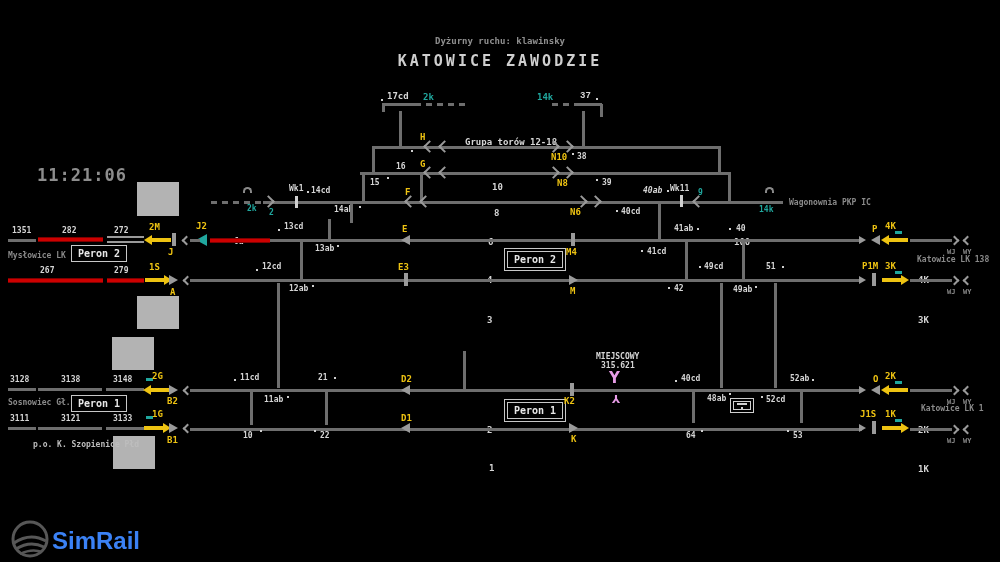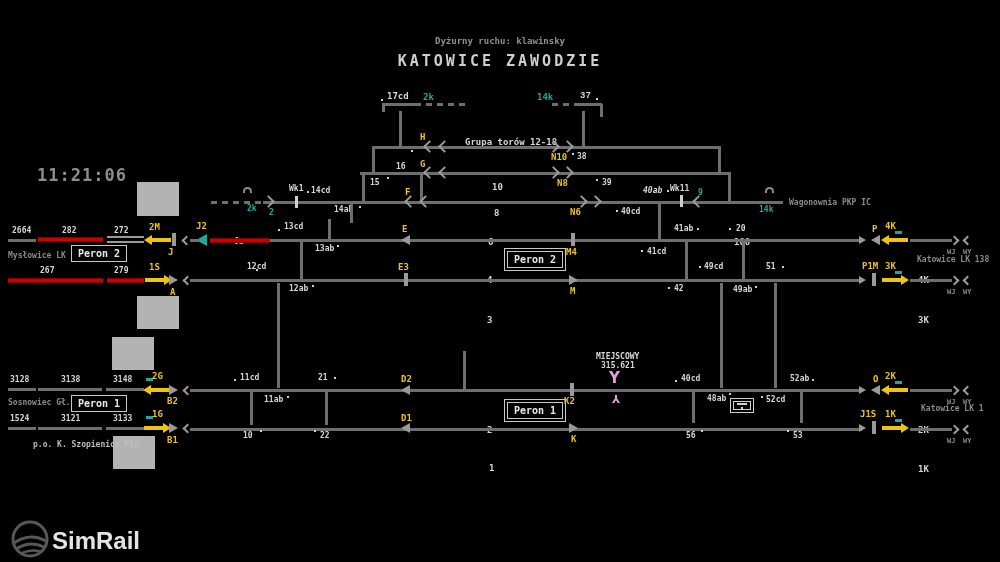--- a/index.html
+++ b/index.html
@@ -42,21 +42,21 @@
   .obox.dblb{outline:1px solid #c8c8c8;outline-offset:2px;margin:3px;}
   .xbox{position:absolute;width:22px;height:13px;border:1px solid #cfcfcf;}
   .xbox::before{content:"";position:absolute;inset:2px;border:1px solid #cfcfcf;}
   .xline{position:absolute;left:6px;top:4px;width:10px;height:2px;background:#cfcfcf;}
   .xdot{position:absolute;left:10px;top:8px;width:2px;height:2px;background:#cfcfcf;}
   .wye{position:absolute;color:#e79ce7;font:bold 15px "DejaVu Sans",sans-serif;line-height:15px;}
   .wye.dn{font-size:11px;line-height:11px;transform:scaleY(-1);}
   .hdr-duty{position:absolute;left:0;right:0;top:36px;text-align:center;font:bold 9px "DejaVu Sans Mono",monospace;color:#8f8f8f;}
   .hdr-station{position:absolute;left:0;right:0;top:52px;text-align:center;font:bold 15px "DejaVu Sans Mono",monospace;color:#cfcfcf;letter-spacing:3px;}
   .clock{position:absolute;left:37px;top:165px;font:bold 17px "DejaVu Sans Mono",monospace;color:#8d8d8d;letter-spacing:1px;}
-  .brandtxt{position:absolute;left:52px;top:527px;font:bold 24px "Liberation Sans",sans-serif;color:#e5e5e5;}
+  .brandtxt{position:absolute;left:52px;top:527px;font:bold 24px "Liberation Sans",sans-serif;color:#3b82f6;}
   .wjwy{position:absolute;font:bold 7px "DejaVu Sans Mono",monospace;color:#8a8a8a;}
 </style>
 </head>
 <body>
 
 <div class="panel">
 
   <div class="hdr-duty">Dyżurny ruchu: klawinsky</div>
   <div class="hdr-station">KATOWICE ZAWODZIE</div>
   <div class="clock">11:21:06</div>
@@ -154,21 +154,21 @@
   <div class="v" style="left:685px;top:242px;height:39px;"></div>
   <div class="v" style="left:742px;top:242px;height:39px;"></div>
   <div class="v" style="left:277px;top:283px;height:105px;"></div>
   <div class="v" style="left:463px;top:351px;height:39px;"></div>
   <div class="v" style="left:720px;top:283px;height:105px;"></div>
   <div class="v" style="left:774px;top:283px;height:105px;"></div>
 
   <div class="t" style="left:8px;top:239px;width:28px;"></div>
   <div class="red" style="left:38px;top:237px;width:65px;"></div>
   <div class="dbl" style="left:107px;top:236px;width:37px;"></div>
-  <div class="lb f8" style="left:12px;top:226px;">2664</div>
+  <div class="lb f8" style="left:12px;top:226px;">1351</div>
   <div class="lb f8" style="left:62px;top:226px;">282</div>
   <div class="lb f8" style="left:114px;top:226px;">272</div>
   <div class="lb f8 dim" style="left:8px;top:251px;">Mysłowice LK 138</div>
   <div class="obox" style="left:71px;top:245px;">Peron 2</div>
 
   <div class="lb sg" style="left:149px;top:222px;">2M</div>
   <div class="ya l" style="left:144px;top:235px;"></div>
   <div class="tick" style="left:172px;top:233px;"></div>
   <div class="lb sg" style="left:168px;top:247px;">J</div>
   <div class="chv l sm" style="left:183px;top:237px;"></div>
@@ -185,21 +185,21 @@
   <div class="lb sg" style="left:402px;top:224px;">E</div>
   <div class="tri l" style="left:401px;top:235px;"></div>
   <div class="lb onl" style="left:484px;top:235px;">4</div>
   <div class="tick" style="left:571px;top:233px;"></div>
   <div class="lb sg" style="left:566px;top:247px;">M4</div>
   <div class="dot" style="left:641px;top:250px;"></div>
   <div class="lb f8" style="left:647px;top:247px;">41cd</div>
   <div class="lb f8" style="left:674px;top:224px;">41ab</div>
   <div class="dot" style="left:697px;top:228px;"></div>
   <div class="dot" style="left:729px;top:228px;"></div>
-  <div class="lb f8" style="left:736px;top:224px;">20</div>
+  <div class="lb f8" style="left:736px;top:224px;">40</div>
 
   <div class="etr" style="left:859px;top:236px;"></div>
   <div class="tri l" style="left:871px;top:235px;"></div>
   <div class="lb sg" style="left:872px;top:224px;">P</div>
   <div class="lb sg" style="left:885px;top:221px;">4K</div>
   <div class="td" style="left:895px;top:231px;"></div>
   <div class="ya l" style="left:881px;top:235px;"></div>
   <div class="t" style="left:910px;top:239px;width:42px;"></div>
   <div class="lb onl" style="left:915px;top:235px;">4K</div>
   <div class="chv r sm" style="left:951px;top:237px;"></div>
@@ -214,21 +214,21 @@
   <div class="lb f8" style="left:114px;top:266px;">279</div>
 
   <div class="lb sg" style="left:149px;top:262px;">1S</div>
   <div class="ya r" style="left:144px;top:275px;"></div>
   <div class="tri r" style="left:169px;top:275px;"></div>
   <div class="lb sg" style="left:170px;top:287px;">A</div>
   <div class="chv l sm" style="left:184px;top:277px;"></div>
 
   <div class="t" style="left:190px;top:279px;width:672px;"></div>
   <div class="dot" style="left:256px;top:269px;"></div>
-  <div class="lb f8" style="left:247px;top:262px;">12cd</div>
+  <div class="lb f8" style="left:262px;top:262px;">12cd</div>
   <div class="lb f8" style="left:289px;top:284px;">12ab</div>
   <div class="dot" style="left:312px;top:285px;"></div>
   <div class="lb sg" style="left:398px;top:262px;">E3</div>
   <div class="tick" style="left:404px;top:273px;"></div>
   <div class="lb onl" style="left:484px;top:275px;">3</div>
   <div class="tri r" style="left:569px;top:275px;"></div>
   <div class="lb sg" style="left:570px;top:286px;">M</div>
   <div class="dot" style="left:668px;top:287px;"></div>
   <div class="lb f8" style="left:674px;top:284px;">42</div>
   <div class="dot" style="left:699px;top:266px;"></div>
@@ -311,21 +311,21 @@
   <div class="lb onl" style="left:915px;top:385px;">2K</div>
   <div class="chv r sm" style="left:951px;top:387px;"></div>
   <div class="chv l sm" style="left:964px;top:387px;"></div>
   <div class="wjwy" style="left:947px;top:398px;">WJ</div>
   <div class="wjwy" style="left:963px;top:398px;">WY</div>
   <div class="lb f8 dim" style="left:921px;top:404px;">Katowice LK 1</div>
 
   <div class="t" style="left:8px;top:427px;width:28px;"></div>
   <div class="t" style="left:38px;top:427px;width:64px;"></div>
   <div class="t" style="left:106px;top:427px;width:38px;"></div>
-  <div class="lb f8" style="left:10px;top:414px;">1524</div>
+  <div class="lb f8" style="left:10px;top:414px;">3111</div>
   <div class="lb f8" style="left:61px;top:414px;">3121</div>
   <div class="lb f8" style="left:113px;top:414px;">3133</div>
   <div class="lb f8" style="left:33px;top:440px;color:#bdbdbd;">p.o. K. Szopienice Płd</div>
 
   <div class="td" style="left:146px;top:416px;"></div>
   <div class="lb sg" style="left:152px;top:409px;">1G</div>
   <div class="ya r" style="left:143px;top:423px;"></div>
   <div class="tri r" style="left:169px;top:423px;"></div>
   <div class="lb sg" style="left:167px;top:435px;">B1</div>
   <div class="chv l sm" style="left:184px;top:425px;"></div>
@@ -335,21 +335,21 @@
   <div class="dot" style="left:260px;top:430px;"></div>
   <div class="dot" style="left:314px;top:430px;"></div>
   <div class="lb f8" style="left:320px;top:431px;">22</div>
   <div class="lb sg" style="left:401px;top:413px;">D1</div>
   <div class="tri l" style="left:401px;top:423px;"></div>
   <div class="lb onl" style="left:486px;top:423px;">1</div>
   <div class="tri r" style="left:569px;top:423px;"></div>
   <div class="lb sg" style="left:571px;top:434px;">K</div>
   <div class="v" style="left:692px;top:392px;height:31px;"></div>
   <div class="v" style="left:800px;top:392px;height:31px;"></div>
-  <div class="lb f8" style="left:686px;top:431px;">56</div>
+  <div class="lb f8" style="left:686px;top:431px;">64</div>
   <div class="dot" style="left:701px;top:430px;"></div>
   <div class="dot" style="left:787px;top:430px;"></div>
   <div class="lb f8" style="left:793px;top:431px;">53</div>
 
   <div class="etr" style="left:859px;top:424px;"></div>
   <div class="tick" style="left:872px;top:421px;"></div>
   <div class="lb sg" style="left:860px;top:409px;">J1S</div>
   <div class="lb sg" style="left:885px;top:409px;">1K</div>
   <div class="td" style="left:895px;top:419px;"></div>
   <div class="ya r" style="left:881px;top:423px;"></div>

